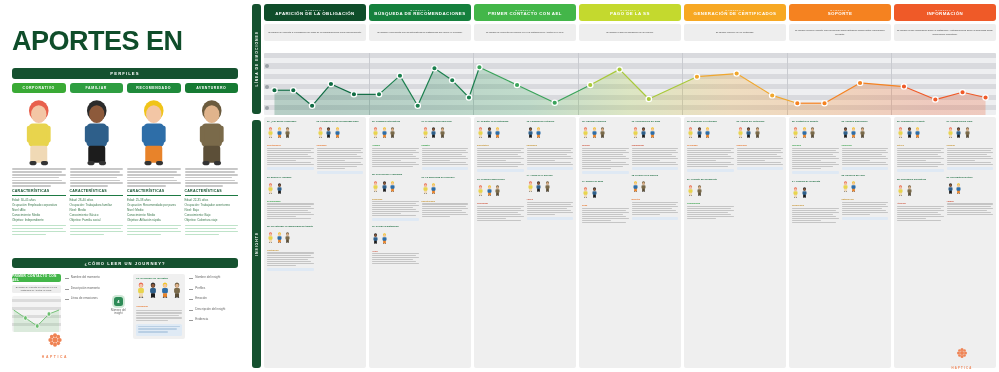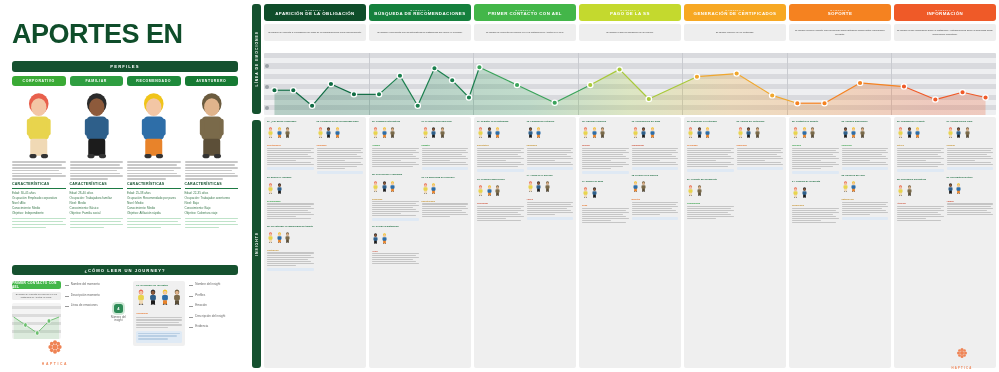--- a/index.html
+++ b/index.html
@@ -7,21 +7,21 @@
     width: 999px; height: 372px;
     background: #ffffff;
     font-family: "Liberation Sans", sans-serif;
     overflow: hidden;
   }
   .poster { position: relative; width: 999px; height: 372px; display: flex; background:#fff; }
 
   
   .left-panel {
     width: 250px; height: 285px; position: relative;
-    background: #ffffff; padding: 10px 12px 0 12px; flex: 0 0 250px; margin-top: 7px;
+    background: #ffffff; padding: 24px 12px 0 12px; flex: 0 0 250px;
   }
   .title {
     font-size: 27px; line-height: 0.98; font-weight: 800;
     color: #0f4d2a; letter-spacing: -0.5px; margin-top: 4px;
   }
   .perfiles-bar {
     margin-top: 14px; height: 11px; background: #15512f; border-radius: 3px;
     display: flex; align-items: center; justify-content: center;
   }
   .perfiles-bar span { color: #fff; font-size: 4.2px; font-weight: 700; letter-spacing: 1.1px; }

